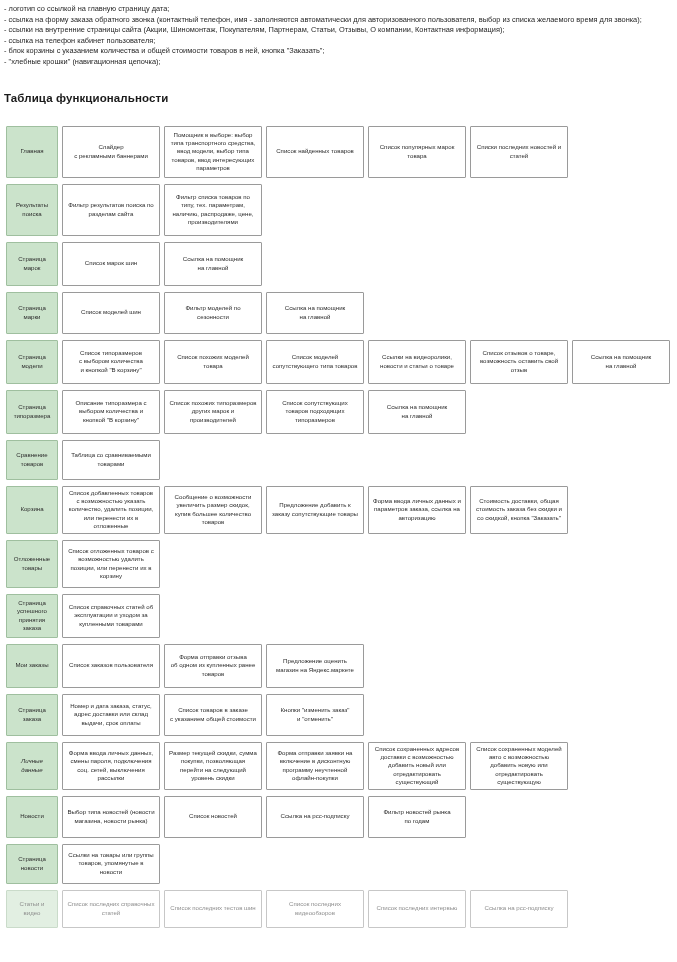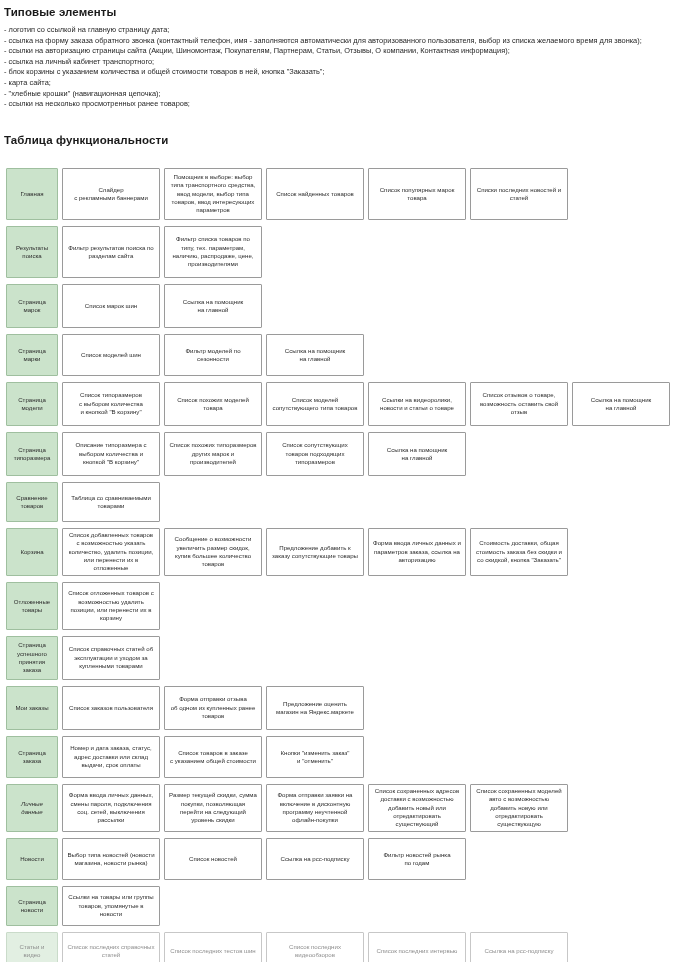--- a/index.html
+++ b/index.html
@@ -98,31 +98,28 @@
   .row-h-38 .cell { height: 38px; }
 
   
   .func-row.fade-1 { opacity: 0.55; }
 </style>
 </head>
 <body>
 
 <div class="page">
 
-  <h1 class="section-title">Типовые элементы</h1>
 
   <ul class="bullet-list">
       <li>- логотип со ссылкой на главную страницу дата;</li>
       <li>- ссылка на форму заказа обратного звонка (контактный телефон, имя - заполняются автоматически для авторизованного пользователя, выбор из списка желаемого время для звонка);</li>
-      <li>- ссылки на авторизацию страницы сайта (Акции, Шиномонтаж, Покупателям, Партнерам, Статьи, Отзывы, О компании, Контактная информация);</li>
-      <li>- ссылка на личный кабинет транспортного;</li>
+      <li>- ссылки на внутренние страницы сайта (Акции, Шиномонтаж, Покупателям, Партнерам, Статьи, Отзывы, О компании, Контактная информация);</li>
+      <li>- ссылка на телефон кабинет пользователя;</li>
       <li>- блок корзины с указанием количества и общей стоимости товаров в ней, кнопка "Заказать";</li>
-      <li>- карта сайта;</li>
       <li>- "хлебные крошки" (навигационная цепочка);</li>
-      <li>- ссылки на несколько просмотренных ранее товаров;</li>
     </ul>
 
   <div class="spacer"></div>
 
   <h2 class="table-title">Таблица функциональности</h2>
 
   <div class="func-table">
       <div class="func-row row-h-52">
         <div class="cell label">Главная</div>
         <div class="cell body" style="white-space: pre-line;">Слайдер

